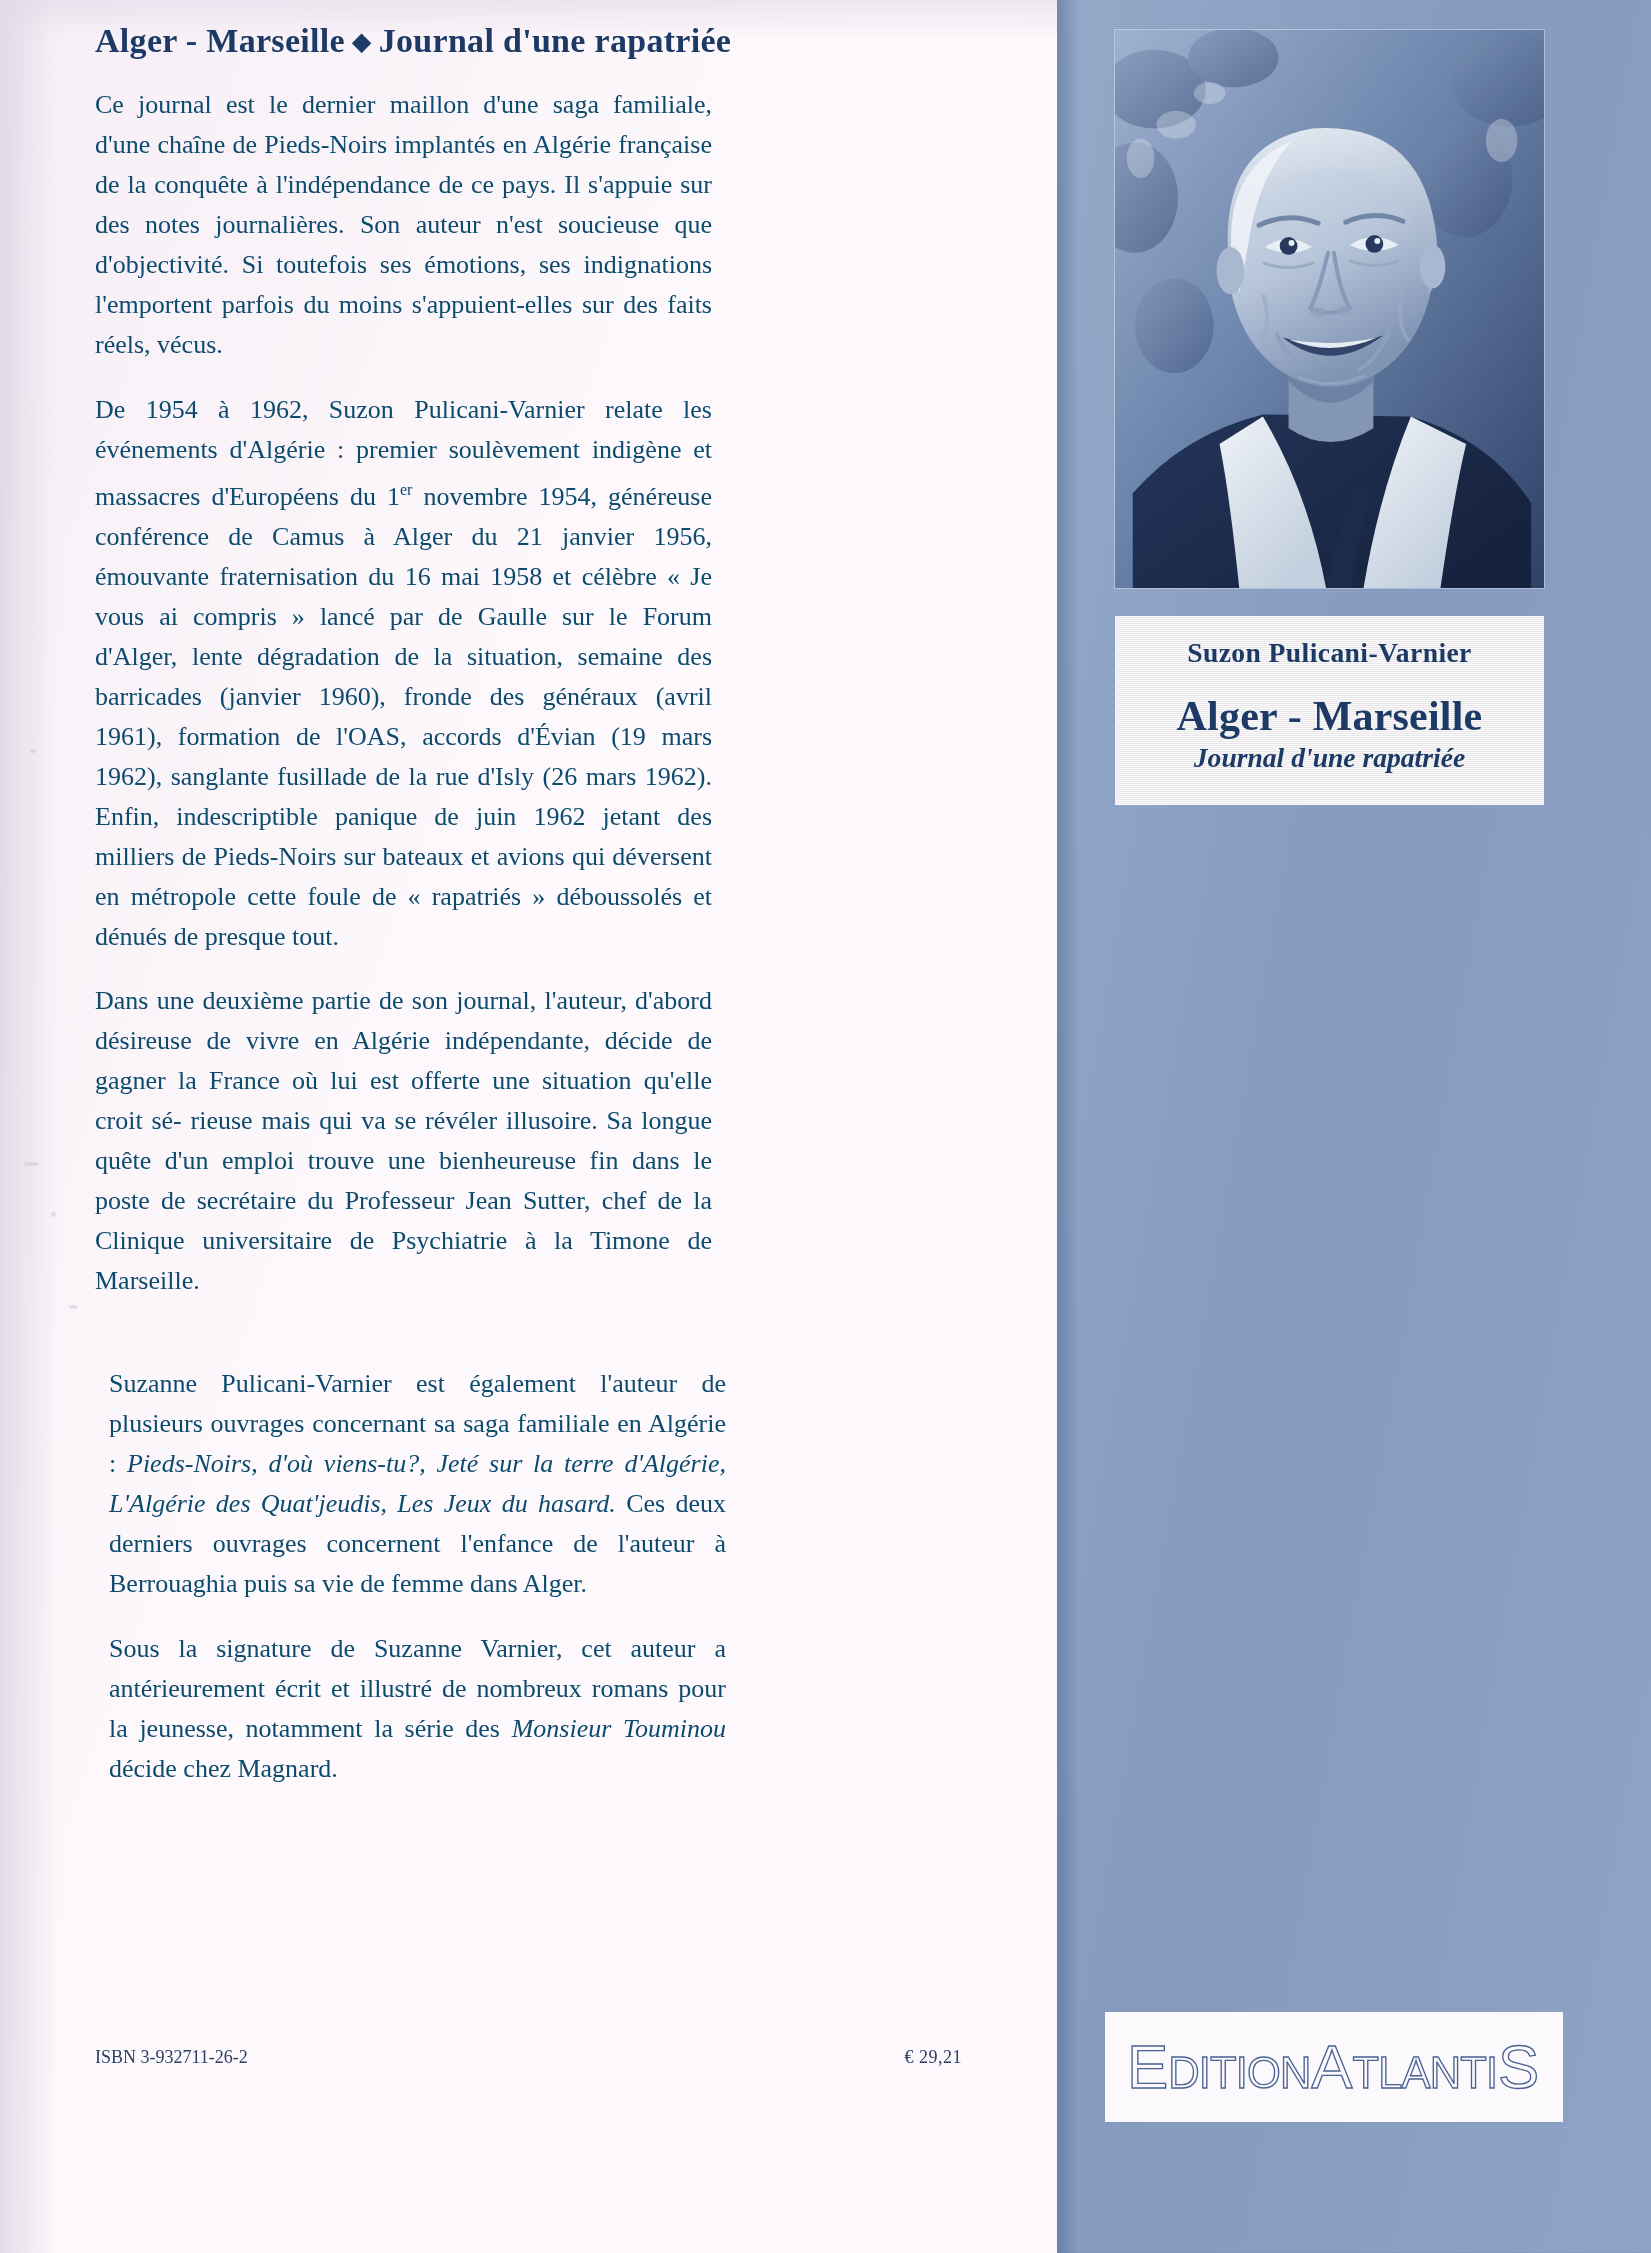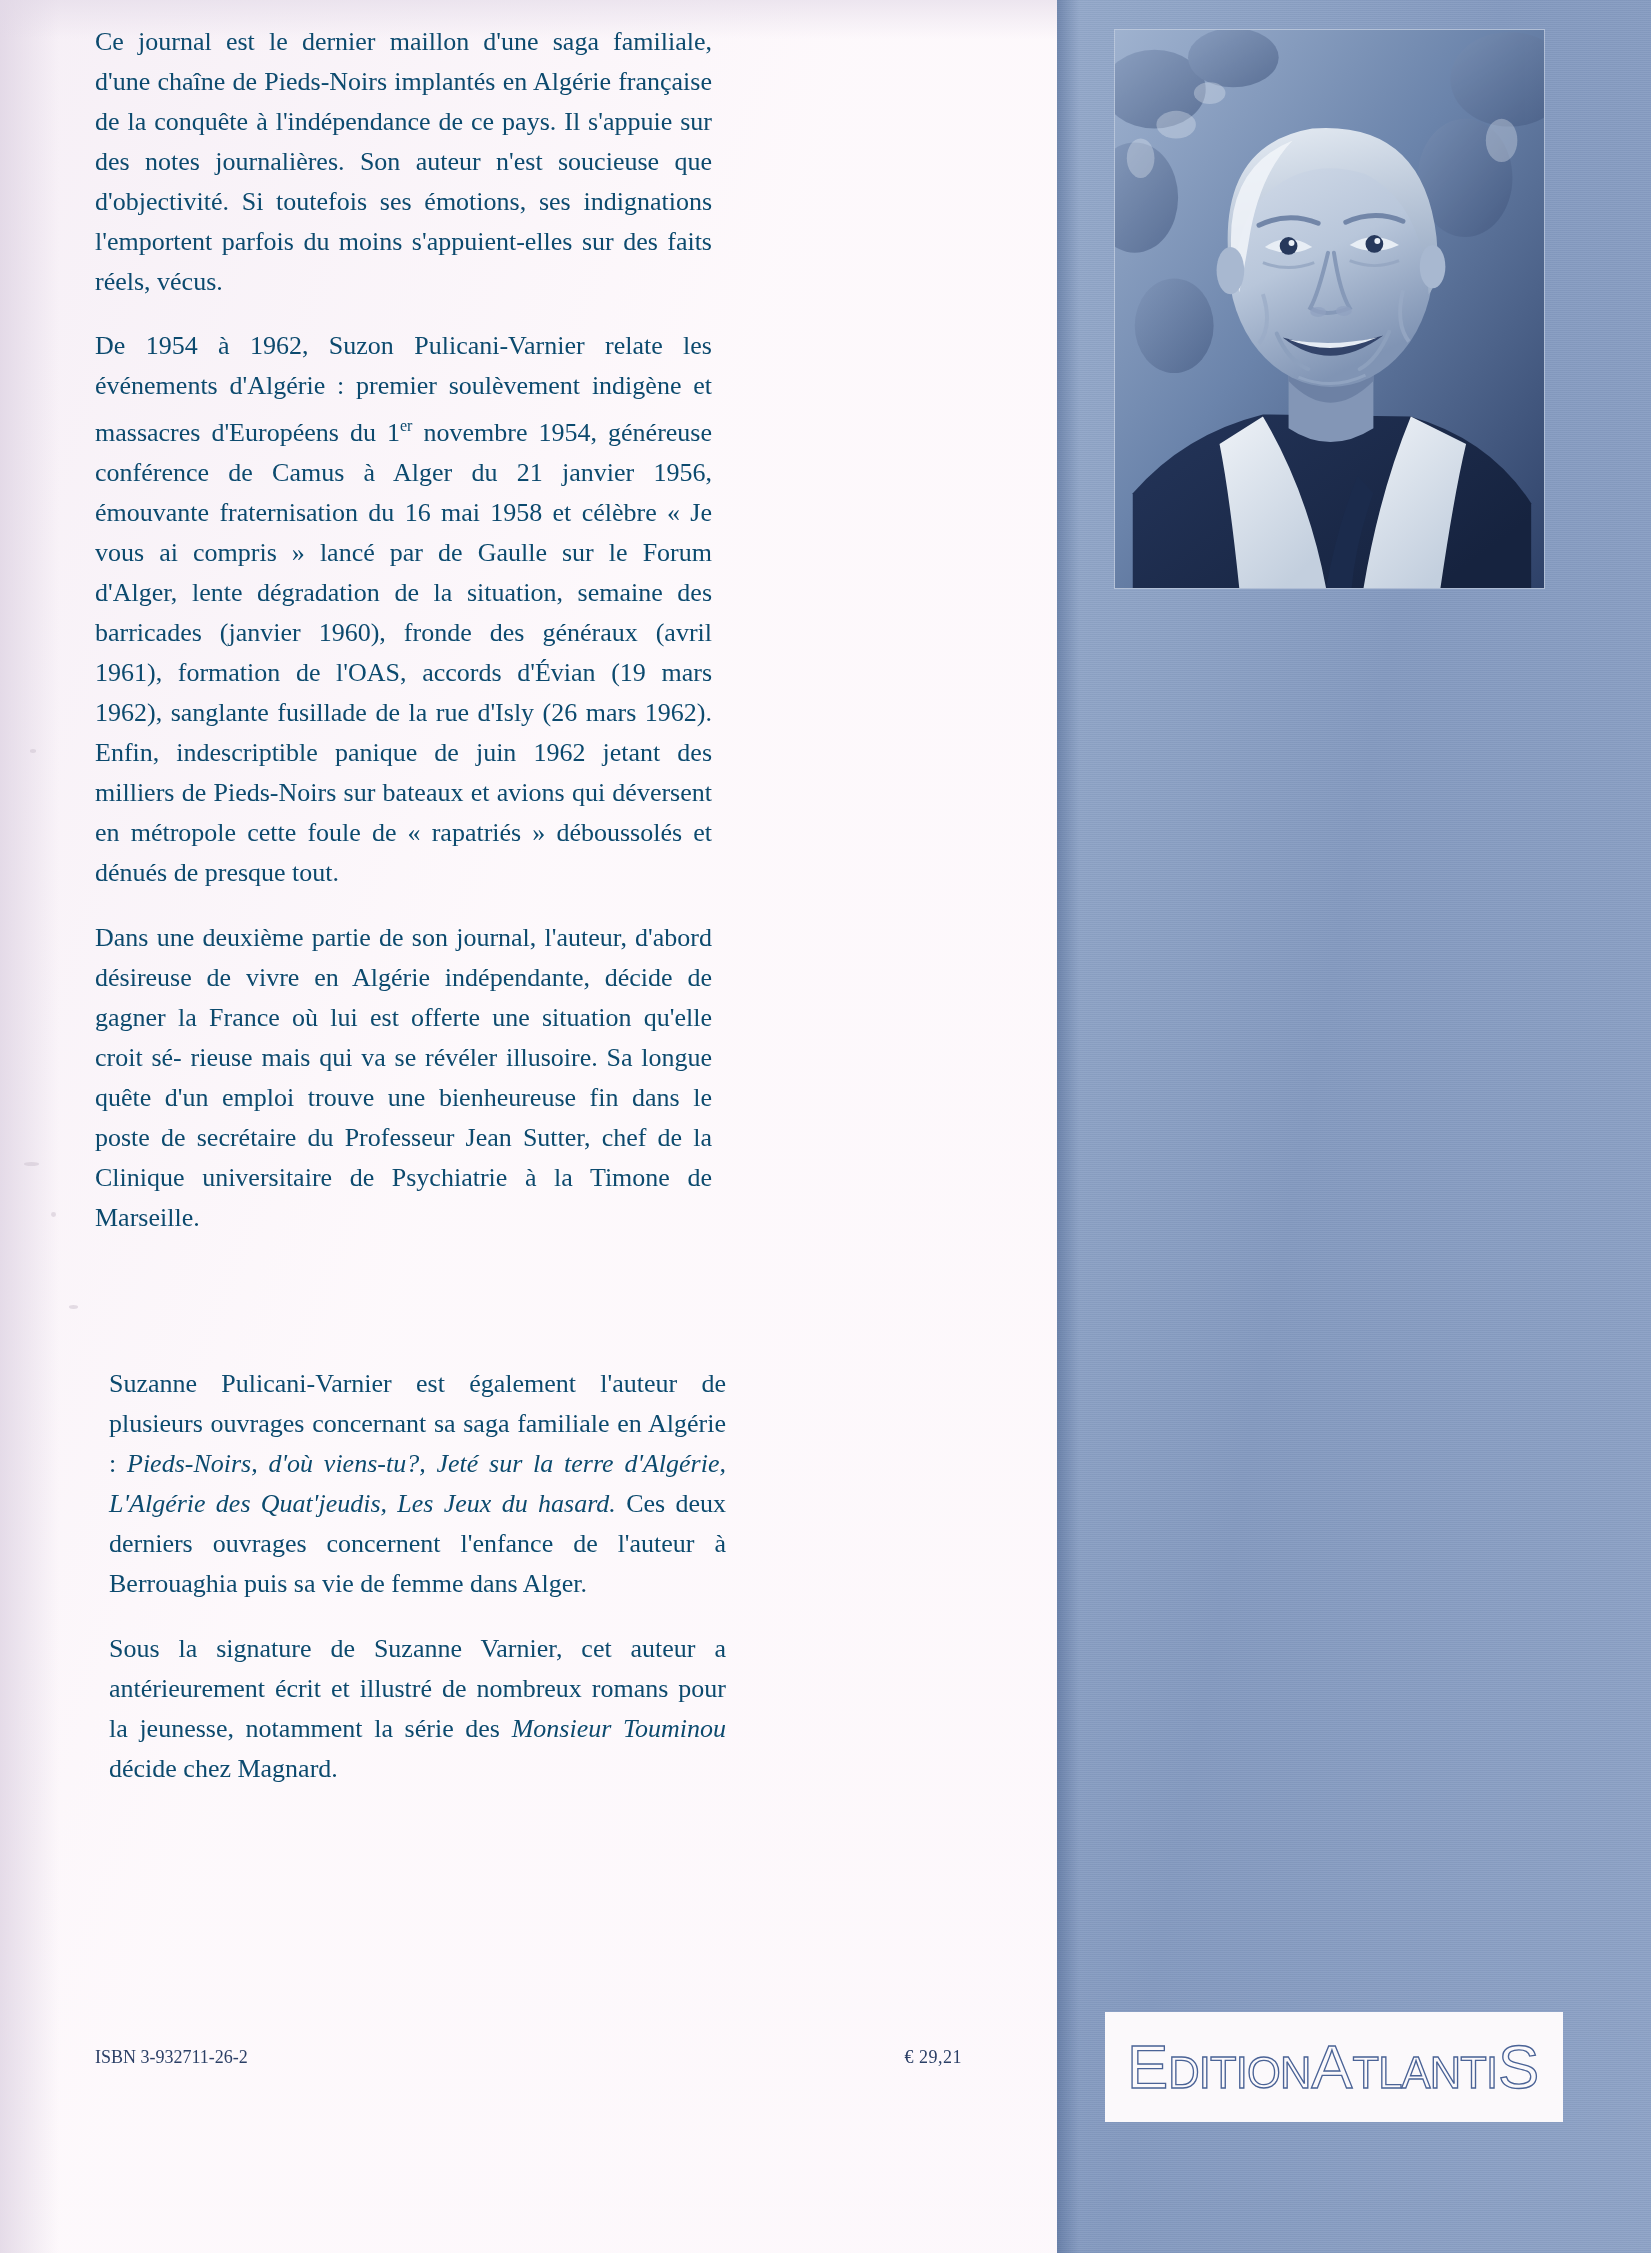--- a/index.html
+++ b/index.html
@@ -203,20 +203,23 @@
   <div class="edge-shade-left"></div>
   <div class="edge-shade-top"></div>
 
   <div class="speck" style="left:29.6px;top:749px;width:6.9px;height:3.9px;"></div>
   <div class="speck" style="left:23.6px;top:1162px;width:15.8px;height:3.9px;"></div>
   <div class="speck" style="left:69px;top:1305px;width:8.9px;height:3.9px;"></div>
   <div class="speck" style="left:51px;top:1212px;width:4.9px;height:4.9px;"></div>
 
   <div class="back-text">
 
+    <h1 class="cover-heading">
+      <span>Alger - Marseille</span><span class="diamond">◆</span><span>Journal d'une rapatriée</span>
+    </h1>
 
     <p class="blurb">Ce journal est le dernier maillon d'une saga familiale, d'une chaîne de Pieds-Noirs implantés en Algérie française de la conquête à l'indépendance de ce pays. Il s'appuie sur des notes journalières. Son auteur n'est soucieuse que d'objectivité. Si toutefois ses émotions, ses indignations l'emportent parfois du moins s'appuient-elles sur des faits réels, vécus.</p>
 
     <p class="blurb"><span>De 1954 à 1962, Suzon Pulicani-Varnier relate les événements d'Algérie : premier soulèvement indigène et massacres d'Européens du 1</span><span class="sup">er</span><span> novembre 1954, généreuse conférence de Camus à Alger du 21 janvier 1956, émouvante fraternisation du 16 mai 1958 et célèbre « Je vous ai compris » lancé par de Gaulle sur le Forum d'Alger, lente dégradation de la situation, semaine des barricades (janvier 1960), fronde des généraux (avril 1961), formation de l'OAS, accords d'Évian (19 mars 1962), sanglante fusillade de la rue d'Isly (26 mars 1962). Enfin, indescriptible panique de juin 1962 jetant des milliers de Pieds-Noirs sur bateaux et avions qui déversent en métropole cette foule de « rapatriés » déboussolés et dénués de presque tout.</span></p>
 
     <p class="blurb">Dans une deuxième partie de son journal, l'auteur, d'abord désireuse de vivre en Algérie indépendante, décide de gagner la France où lui est offerte une situation qu'elle croit sé- rieuse mais qui va se révéler illusoire. Sa longue quête d'un emploi trouve une bienheureuse fin dans le poste de secrétaire du Professeur Jean Sutter, chef de la Clinique universitaire de Psychiatrie à la Timone de Marseille.</p>
   </div>
 
   <div class="bio-block">
     <p class="blurb"><span>Suzanne Pulicani-Varnier est également l'auteur de plusieurs ouvrages concernant sa saga familiale en Algérie : </span><em>Pieds-Noirs, d'où viens-tu?, Jeté sur la terre d'Algérie, L'Algérie des Quat'jeudis, Les Jeux du hasard.</em><span> Ces deux derniers ouvrages concernent l'enfance de l'auteur à Berrouaghia puis sa vie de femme dans Alger.</span></p>
@@ -324,20 +327,25 @@
       <path d="M 150 268 Q 160 300 146 318" stroke="#9aabc6" stroke-width="4" fill="none" opacity=".7"></path>
       <path d="M 292 264 Q 284 298 298 316" stroke="#9aabc6" stroke-width="4" fill="none" opacity=".7"></path>
       <path d="M 186 352 Q 220 366 254 350" stroke="#97a9c5" stroke-width="3" fill="none" opacity=".7"></path>
 
       <g opacity="0.10">
         <rect x="0" y="0" width="435" height="566" fill="none"></rect>
       </g>
     </svg>
   </div>
 
+  <div class="title-plaque">
+    <div class="plaque-author">Suzon Pulicani-Varnier</div>
+    <div class="plaque-title">Alger - Marseille</div>
+    <div class="plaque-subtitle">Journal d'une rapatriée</div>
+  </div>
 
   <div class="logo-plaque">
     <svg width="424" height="85" viewBox="0 0 507.4375 86" aria-hidden="true">
       <text x="6" y="68" class="logo-text" style="font-size:74px;">E</text>
       <text x="55.359375" y="68" class="logo-text" style="font-size:52px;">DITION</text>
       <text x="226.578125" y="68" class="logo-text" style="font-size:74px;">A</text>
       <text x="275.9375" y="68" class="logo-text" style="font-size:52px;">TLANTI</text>
       <text x="450.078125" y="68" class="logo-text" style="font-size:74px;">S</text>
     </svg>
     <span style="position:absolute;width:1px;height:1px;overflow:hidden;clip:rect(0 0 0 0);">EditionAtlantiS</span>

